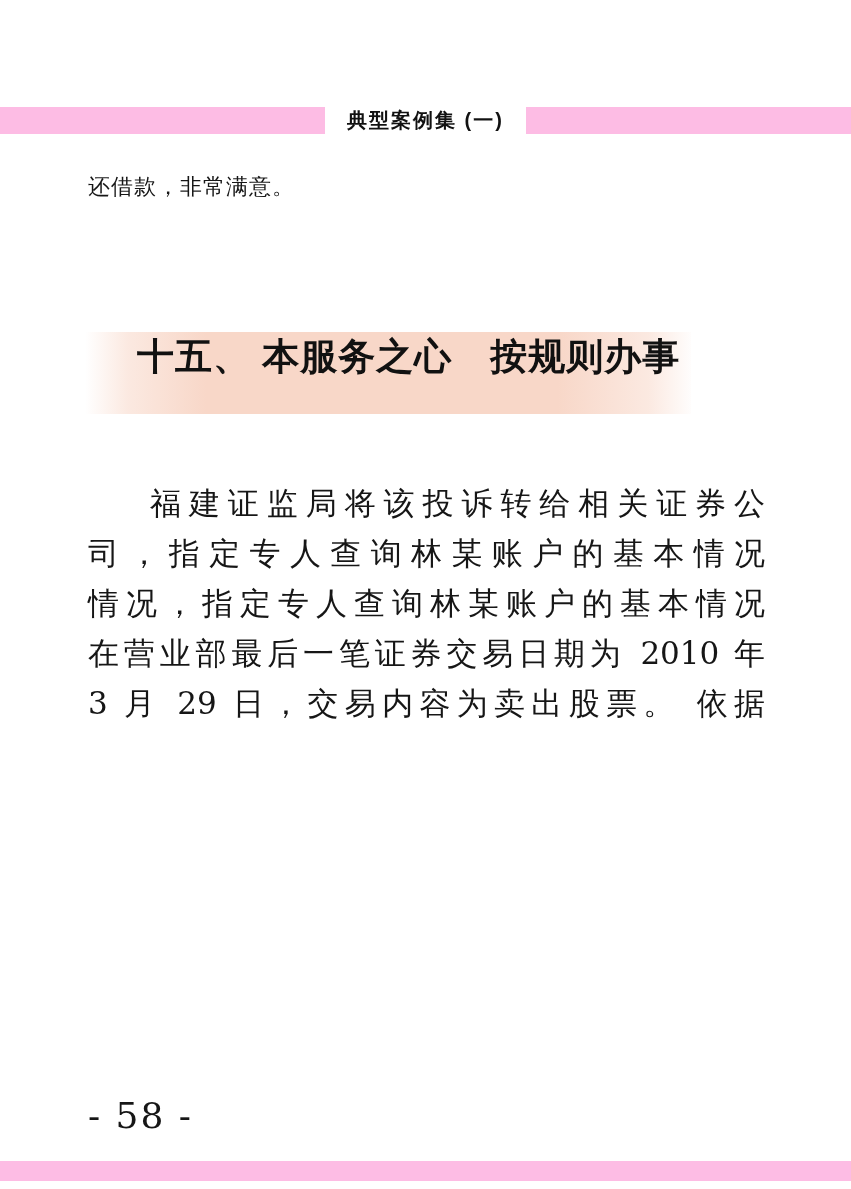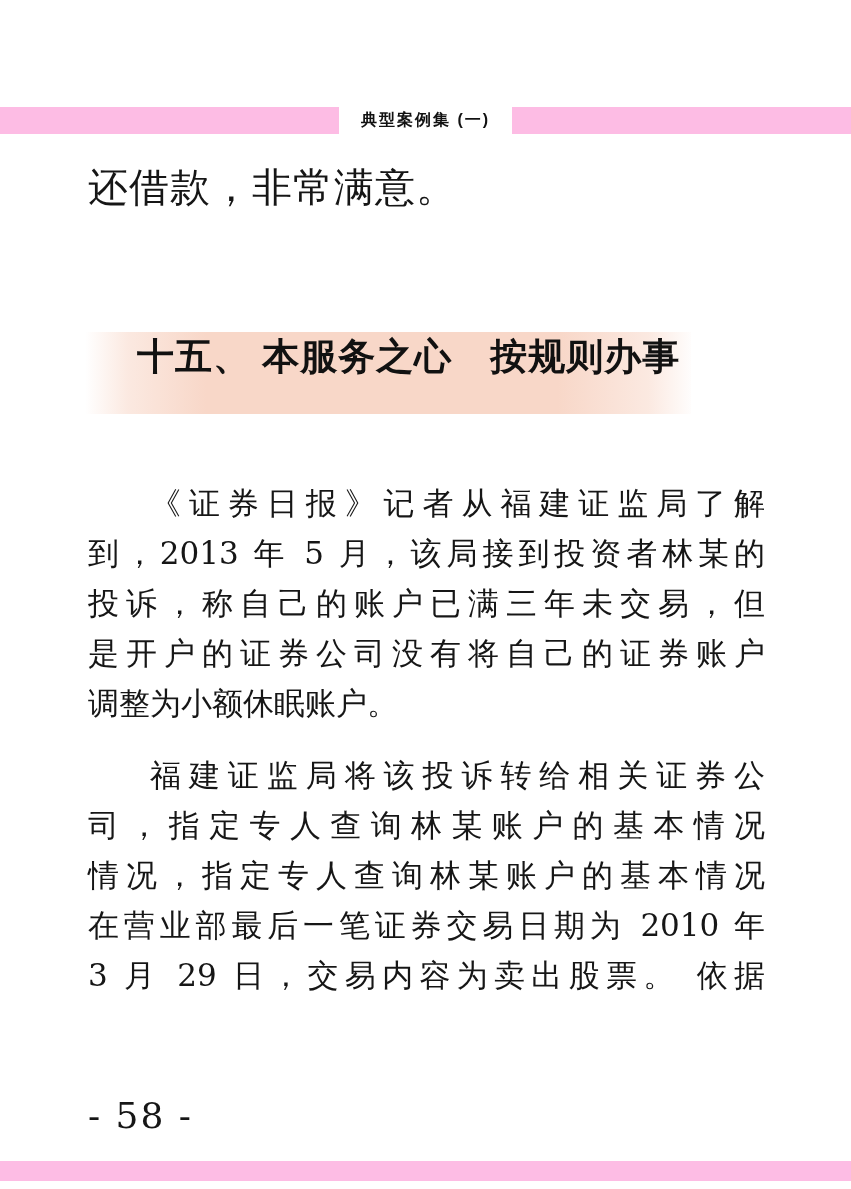--- a/index.html
+++ b/index.html
@@ -23,32 +23,32 @@
     background: #fdbce4;
     display: flex;
     align-items: center;
     justify-content: center;
   }
   .topbar-title {
     background: #ffffff;
     padding: 4px 22px;
     font-family: "Liberation Sans", "DejaVu Sans", sans-serif;
     font-weight: bold;
-    font-size: 16px;
+    font-size: 20px;
     letter-spacing: 2px;
     white-space: nowrap;
     color: #111;
   }
 
   
   .intro-line {
     position: absolute;
     left: 88px; top: 162px;
     width: 677px; height: 50px;
-    font-size: 40px; line-height: 50px;
+    font-size: 22px; line-height: 50px;
     letter-spacing: 1px;
     white-space: nowrap;
   }
   .byline {
     position: absolute;
     left: 88px; top: 212px;
     width: 612px; height: 50px;
     font-size: 30px; line-height: 50px;
     text-align: right;
     letter-spacing: 7px;
@@ -125,27 +125,20 @@
 
   <div class="intro-line">还借款，非常满意。</div>
 
 
   <div class="section-band">
     <span class="section-heading">十五、 本服务之心　按规则办事</span>
   </div>
 
   <div class="body-text">
     <p class="para">
-      <span class="bline indent">《证券日报》记者从福建证监局了解</span>
-      <span class="bline">到，2013 年 5 月，该局接到投资者林某的</span>
-      <span class="bline">投诉，称自己的账户已满三年未交易，但</span>
-      <span class="bline">是开户的证券公司没有将自己的证券账户</span>
-      <span class="bline short">调整为小额休眠账户。</span>
-    </p>
-    <p class="para">
       <span class="bline indent">福建证监局将该投诉转给相关证券公</span>
       <span class="bline">司，指定专人查询林某账户的基本情况</span>
       <span class="bline">情况，指定专人查询林某账户的基本情况</span>
       <span class="bline">在营业部最后一笔证券交易日期为 2010 年</span>
       <span class="bline">3 月 29 日，交易内容为卖出股票。 依据</span>
     </p>
   </div>
 
   <div class="page-number">- 58 -</div>
 

